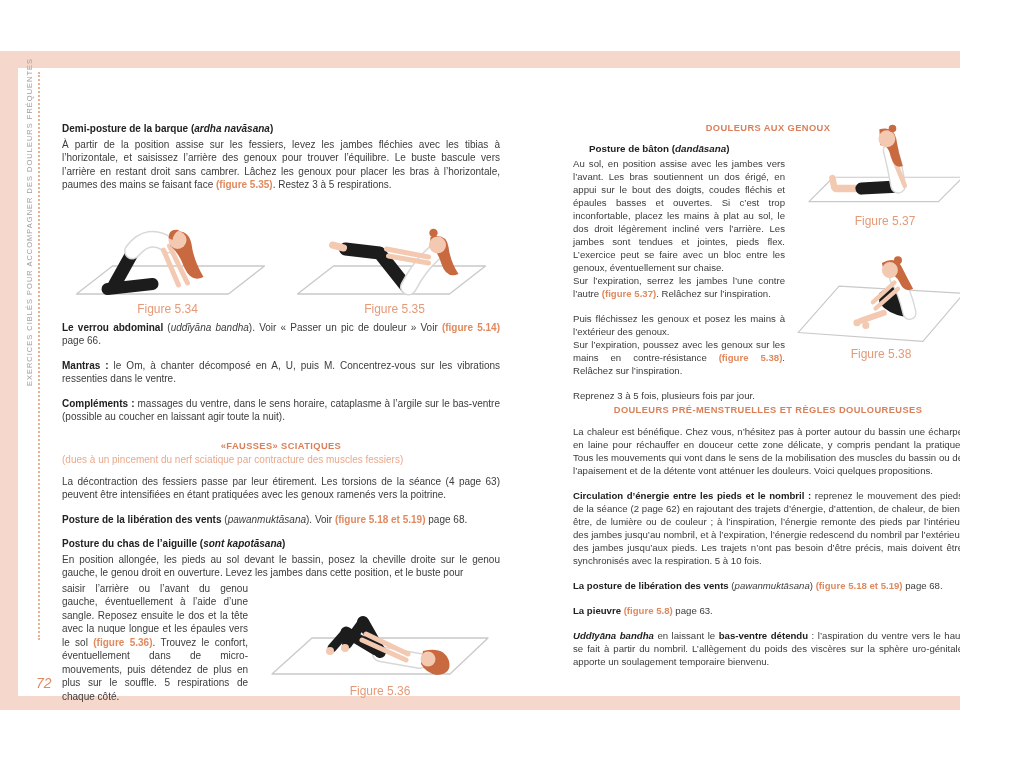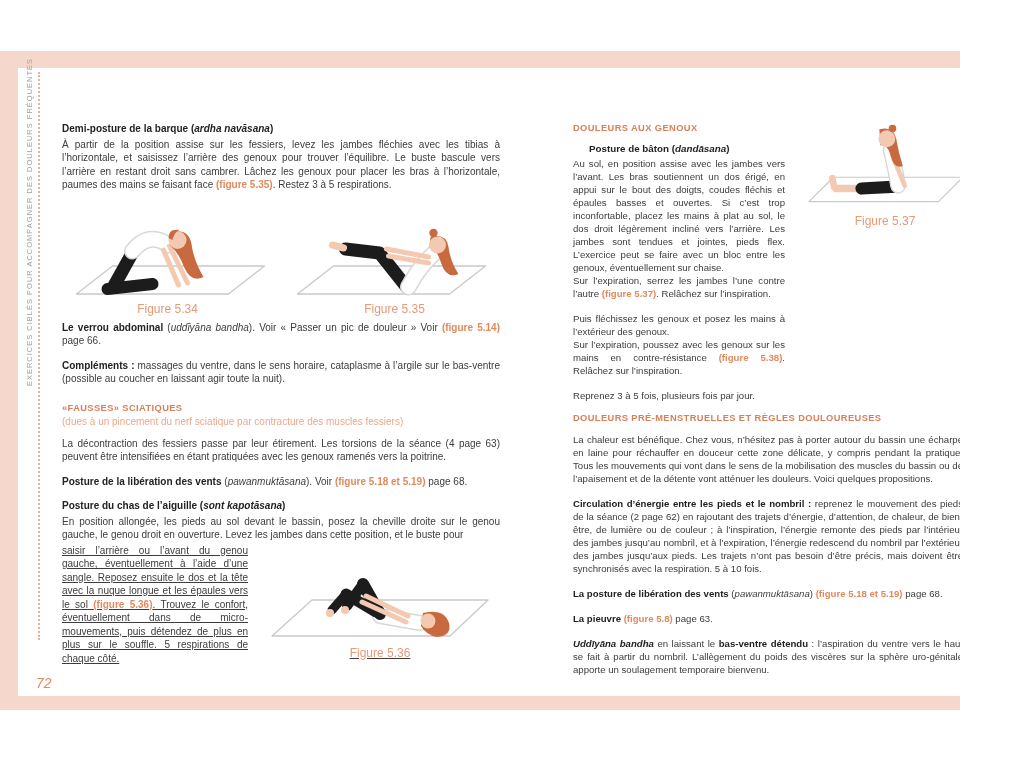--- a/index.html
+++ b/index.html
@@ -26,41 +26,41 @@
   p{margin:0;}
   .body{font-size:10px;line-height:13.5px;}
   .right-page .body{font-size:9.6px;line-height:13px;}
   .just{text-align:justify;}
   .h-bold{font-size:10px;line-height:13.5px;font-weight:bold;color:#222;}
   .right-page .h-bold{font-size:9.8px;line-height:13px;margin-left:16px;}
   .s-b{font-weight:bold;color:#222;}
   .s-i{font-style:italic;}
   .s-bi{font-weight:bold;font-style:italic;color:#222;}
   .s-ref{color:#e08a5f;font-weight:bold;}
-  .coral-title{color:#d9805a;font-weight:bold;font-size:9.3px;letter-spacing:0.4px;line-height:12px;}
+  .coral-title{color:#d9805a;font-weight:bold;font-size:9.3px;letter-spacing:0.4px;line-height:12px;text-align:center;}
   .coral-sub{color:#e9a98c;font-size:10px;line-height:12px;margin-top:2px;}
   figure{margin:0;}
   figcaption{color:#e59a78;font-size:12px;text-align:center;margin-top:2px;}
   svg{display:block;}
 
   .figrow{display:flex;gap:16px;margin:8px 0 4px;}
   .figrow figure{width:211px;}
 
-  .chas-row{display:flex;gap:12px;margin-top:2px;text-decoration:underline;}
+  .chas-row{display:flex;gap:12px;margin-top:2px;}
   .chas-text{width:186px;}
   .fig36{width:240px;}
 
   .rp-row{display:flex;margin-top:8px;min-height:258px;}
   .rp-text{width:212px;}
   .rp-figs{flex:1;position:relative;}
   .fig37{position:absolute;top:-38px;right:-2px;width:160px;}
   .fig38{position:absolute;top:96px;left:2px;width:188px;}
 
   .sp2{margin-top:2px;}.sp6{margin-top:5px;}.sp9{margin-top:9px;}
-  .sp11{margin-top:11px;}.sp12{margin-top:12px;}.sp14{margin-top:10px;}.sp16{margin-top:16px;}
+  .sp11{margin-top:11px;}.sp12{margin-top:12px;}.sp14{margin-top:2px;}.sp16{margin-top:16px;}
 
   .pagenum{position:absolute;font-style:italic;color:#e08a5f;font-size:14px;}
   .pagenum-left{left:36px;top:675px;}
   .pagenum-right{left:968px;top:679px;}
 </style>
 </head>
 <body>
 
 <div class="canvas">
 
@@ -105,20 +105,21 @@
           <path d="M139,63 L99,56" stroke="#f4c9b1" stroke-width="5" stroke-linecap="round" fill="none"></path>
           <path d="M141,37 Q157,33 159,47 Q161,62 169,74 Q157,79 152,64 Q148,50 140,47 Z" fill="#c8693f"></path>
           <circle cx="148" cy="45" r="8.5" fill="#f4c9b1"></circle>
           <circle cx="144" cy="33" r="4.2" fill="#c8693f"></circle>
         </svg>
         <figcaption>Figure 5.35</figcaption>
       </figure>
     </div>
 
     <p class="body just sp6"><span class="s-b">Le verrou abdominal </span><span>(</span><span class="s-i">uddīyāna bandha</span><span>). Voir « Passer un pic de douleur » Voir </span><span class="s-ref">(figure 5.14)</span><span> page 66.</span></p>
+    <p class="body just sp11"><span class="s-b">Mantras :</span><span> le Om, à chanter décomposé en A, U, puis M. Concentrez-vous sur les vibrations ressenties dans le ventre.</span></p>
     <p class="body just sp11"><span class="s-b">Compléments :</span><span> massages du ventre, dans le sens horaire, cataplasme à l’argile sur le bas-ventre (possible au coucher en laissant agir toute la nuit).</span></p>
 
     <p class="coral-title sp16">«FAUSSES» SCIATIQUES</p>
     <p class="coral-sub">(dues à un pincement du nerf sciatique par contracture des muscles fessiers)</p>
     <p class="body just sp9"><span>La décontraction des fessiers passe par leur étirement. Les torsions de la séance (4 page 63) peuvent être intensifiées en étant pratiquées avec les genoux ramenés vers la poitrine.</span></p>
     <p class="body just sp11"><span class="s-b">Posture de la libération des vents </span><span>(</span><span class="s-i">pawanmuktāsana</span><span>). Voir </span><span class="s-ref">(figure 5.18 et 5.19)</span><span> page 68.</span></p>
 
     <p class="h-bold sp11"><span class="s-b">Posture du chas de l’aiguille </span><span>(</span><span class="s-i">sont kapotāsana</span><span>)</span></p>
     <p class="body just sp2"><span>En position allongée, les pieds au sol devant le bassin, posez la cheville droite sur le genou gauche, le genou droit en ouverture. Levez les jambes dans cette position, et le buste pour</span></p>
     <div class="chas-row">
@@ -164,20 +165,37 @@
             <path d="M97,88 L60,90" stroke="#1c1c1c" stroke-width="13" stroke-linecap="round" fill="none"></path>
             <path d="M99,87 Q95,64 91,49" stroke="#d8d8d8" stroke-width="17" stroke-linecap="round" fill="none"></path>
             <path d="M99,87 Q95,64 91,49" stroke="#ffffff" stroke-width="14" stroke-linecap="round" fill="none"></path>
             <path d="M93,55 L106,87" stroke="#f4c9b1" stroke-width="5" stroke-linecap="round" fill="none"></path>
             <path d="M79,27 Q94,23 97,37 Q99,52 104,66 Q95,70 91,55 Q88,43 80,44 Z" fill="#c8693f"></path>
             <circle cx="87" cy="37" r="9" fill="#f4c9b1"></circle>
             <circle cx="93" cy="26" r="4" fill="#c8693f"></circle>
           </svg>
           <figcaption>Figure 5.37</figcaption>
         </figure>
+        <figure class="fig38">
+          <svg width="188" height="107" viewBox="0 0 210 120">
+            <polygon points="12,106 58,54 198,62 152,116" fill="#fff" stroke="#c9c9c9" stroke-width="1.3" stroke-linejoin="round"></polygon>
+            <path d="M108,84 L82,93" stroke="#f4c9b1" stroke-width="7" stroke-linecap="round" fill="none"></path>
+            <circle cx="78" cy="95" r="4" fill="#f4c9b1"></circle>
+            <circle cx="88" cy="98" r="4" fill="#f4c9b1"></circle>
+            <path d="M103,62 Q121,47 137,64 Q144,80 130,88 Q113,85 103,73 Z" fill="#1c1c1c"></path>
+            <path d="M137,84 Q131,58 122,45" stroke="#d8d8d8" stroke-width="16" stroke-linecap="round" fill="none"></path>
+            <path d="M137,84 Q131,58 122,45" stroke="#ffffff" stroke-width="13" stroke-linecap="round" fill="none"></path>
+            <path d="M120,50 L96,72" stroke="#f4c9b1" stroke-width="5" stroke-linecap="round" fill="none"></path>
+            <path d="M124,57 L99,79" stroke="#f4c9b1" stroke-width="5" stroke-linecap="round" fill="none"></path>
+            <path d="M106,28 Q121,20 128,32 Q134,44 141,57 Q131,62 126,50 Q121,39 109,41 Z" fill="#c8693f"></path>
+            <circle cx="115" cy="36" r="9" fill="#f4c9b1"></circle>
+            <circle cx="124" cy="25" r="4.5" fill="#c8693f"></circle>
+          </svg>
+          <figcaption>Figure 5.38</figcaption>
+        </figure>
       </div>
     </div>
 
     <p class="coral-title sp14">DOULEURS PRÉ-MENSTRUELLES ET RÈGLES DOULOUREUSES</p>
     <p class="body just sp9"><span>La chaleur est bénéfique. Chez vous, n’hésitez pas à porter autour du bassin une écharpe en laine pour réchauffer en douceur cette zone délicate, y compris pendant la pratique. Tous les mouvements qui vont dans le sens de la mobilisation des muscles du bassin ou de l’apaisement et de la détente vont atténuer les douleurs. Voici quelques propositions.</span></p>
     <p class="body just sp12"><span class="s-b">Circulation d’énergie entre les pieds et le nombril :</span><span> reprenez le mouvement des pieds de la séance (2 page 62) en rajoutant des trajets d’énergie, d’attention, de chaleur, de bien-être, de lumière ou de couleur ; à l’inspiration, l’énergie remonte des pieds par l’intérieur des jambes jusqu’au nombril, et à l’expiration, l’énergie redescend du nombril par l’extérieur des jambes jusqu’aux pieds. Les trajets n’ont pas besoin d’être précis, mais doivent être synchronisés avec la respiration. 5 à 10 fois.</span></p>
     <p class="body just sp12"><span class="s-b">La posture de libération des vents </span><span>(</span><span class="s-i">pawanmuktāsana</span><span>) </span><span class="s-ref">(figure 5.18 et 5.19)</span><span> page 68.</span></p>
     <p class="body just sp12"><span class="s-b">La pieuvre </span><span class="s-ref">(figure 5.8)</span><span> page 63.</span></p>
     <p class="body just sp12"><span class="s-bi">Uddīyāna bandha</span><span> en laissant le </span><span class="s-b">bas-ventre détendu</span><span> : l’aspiration du ventre vers le haut se fait à partir du nombril. L’allègement du poids des viscères sur la sphère uro-génitale apporte un soulagement temporaire bienvenu.</span></p>
   </div>

